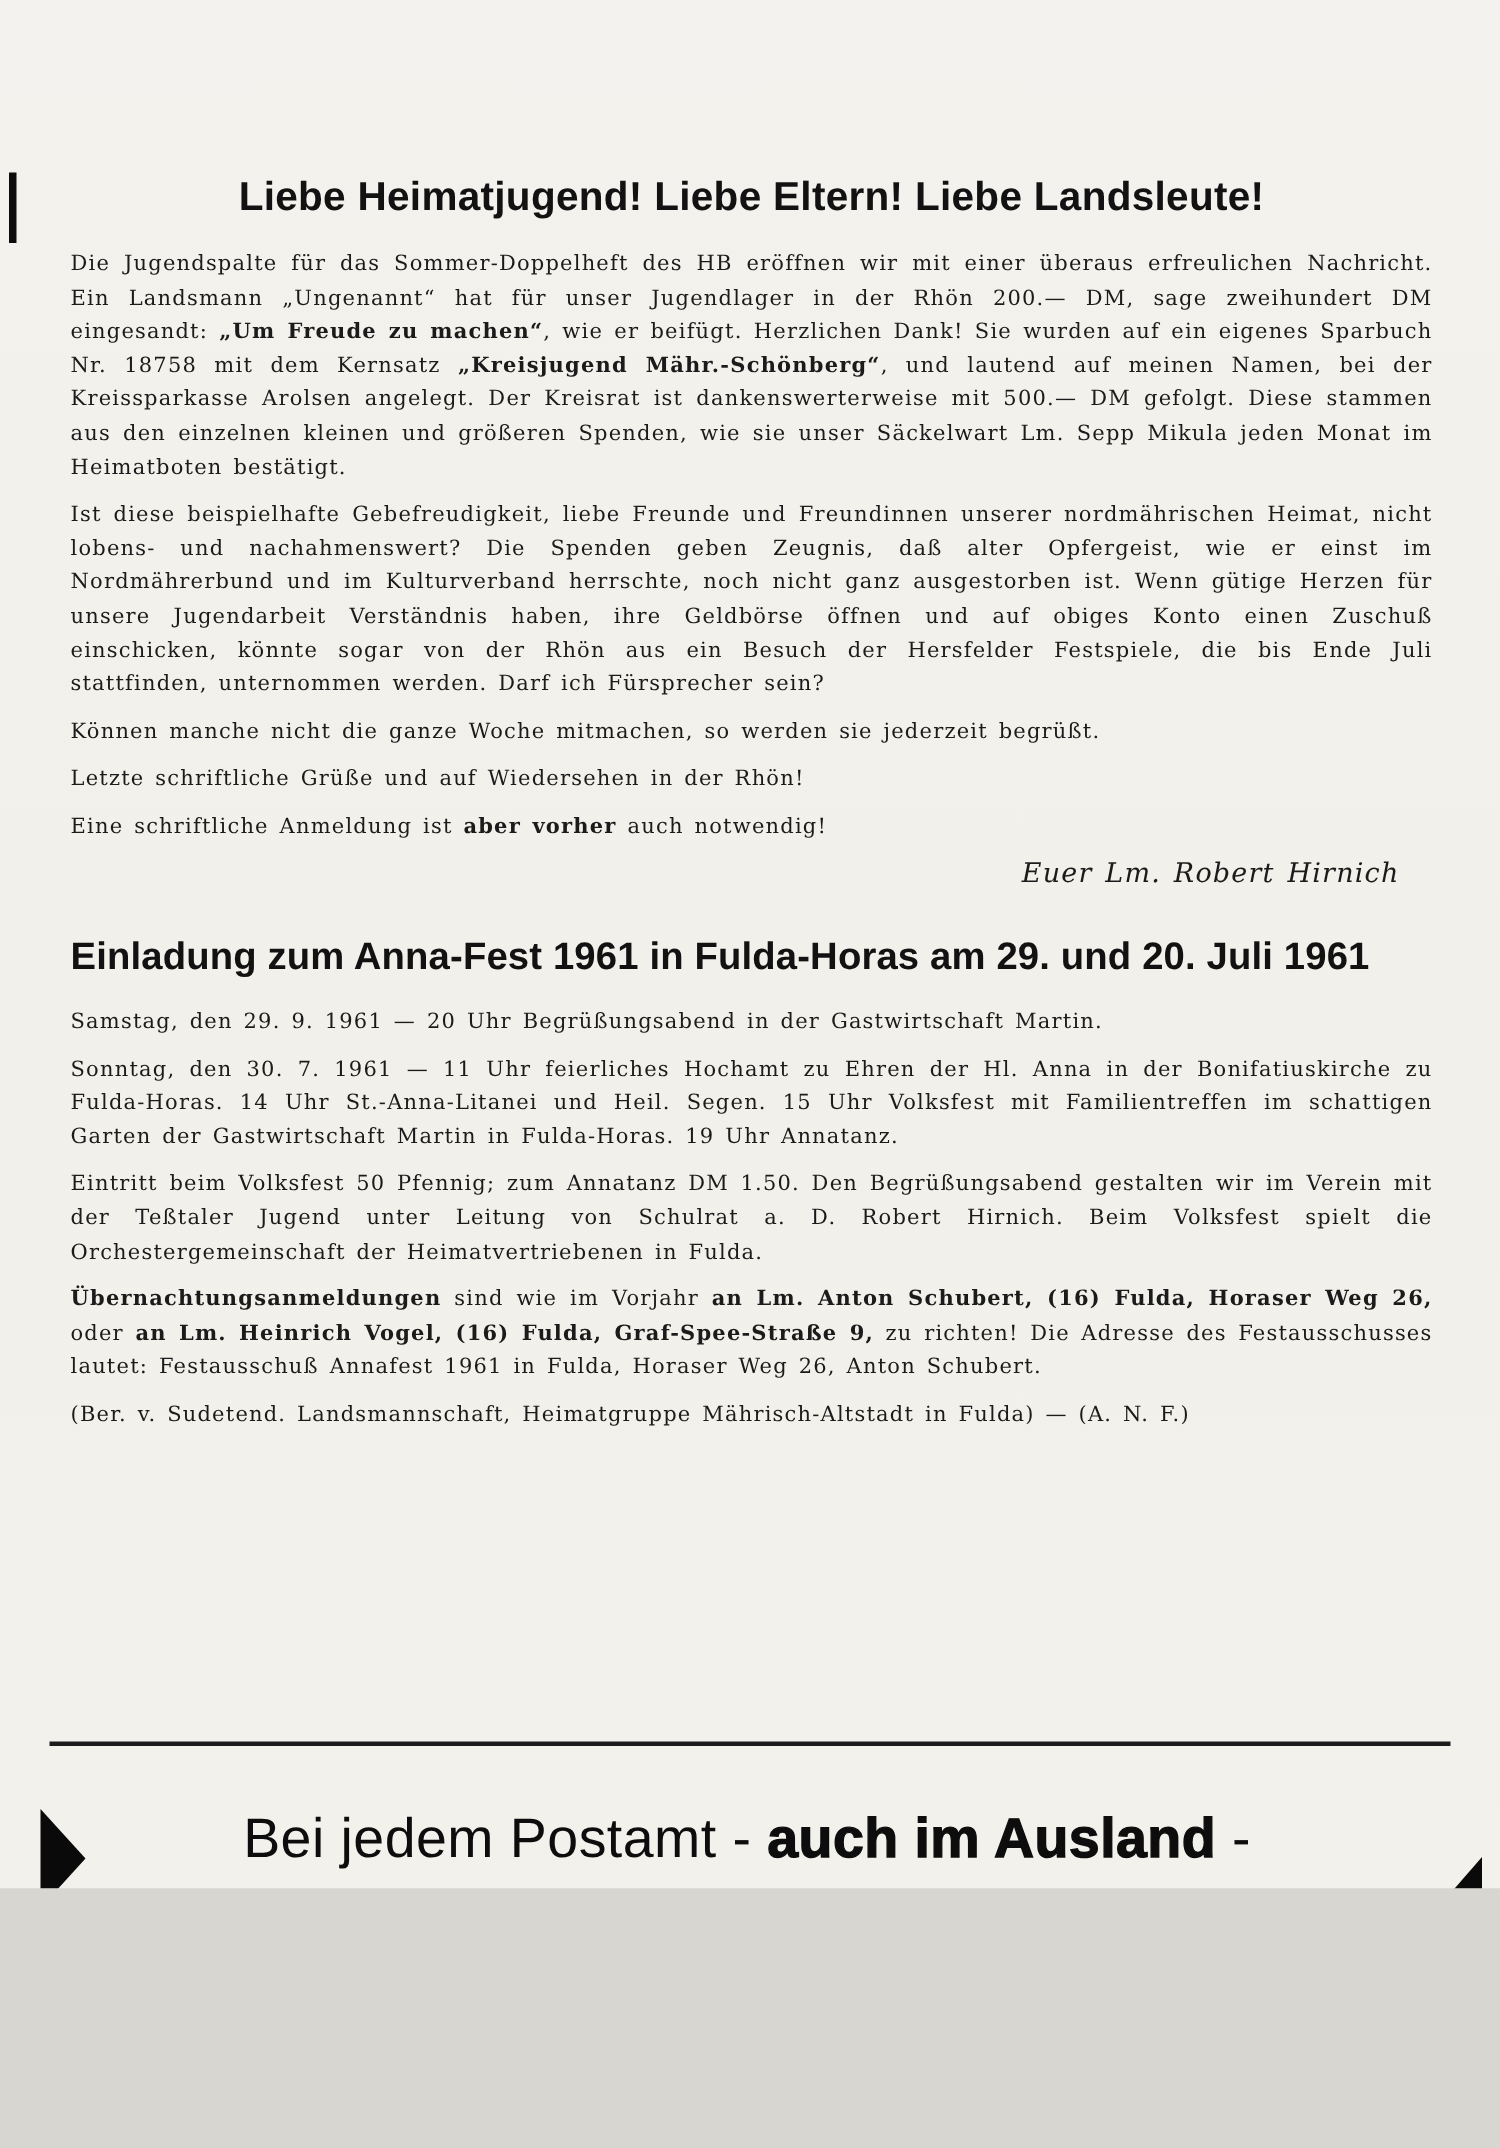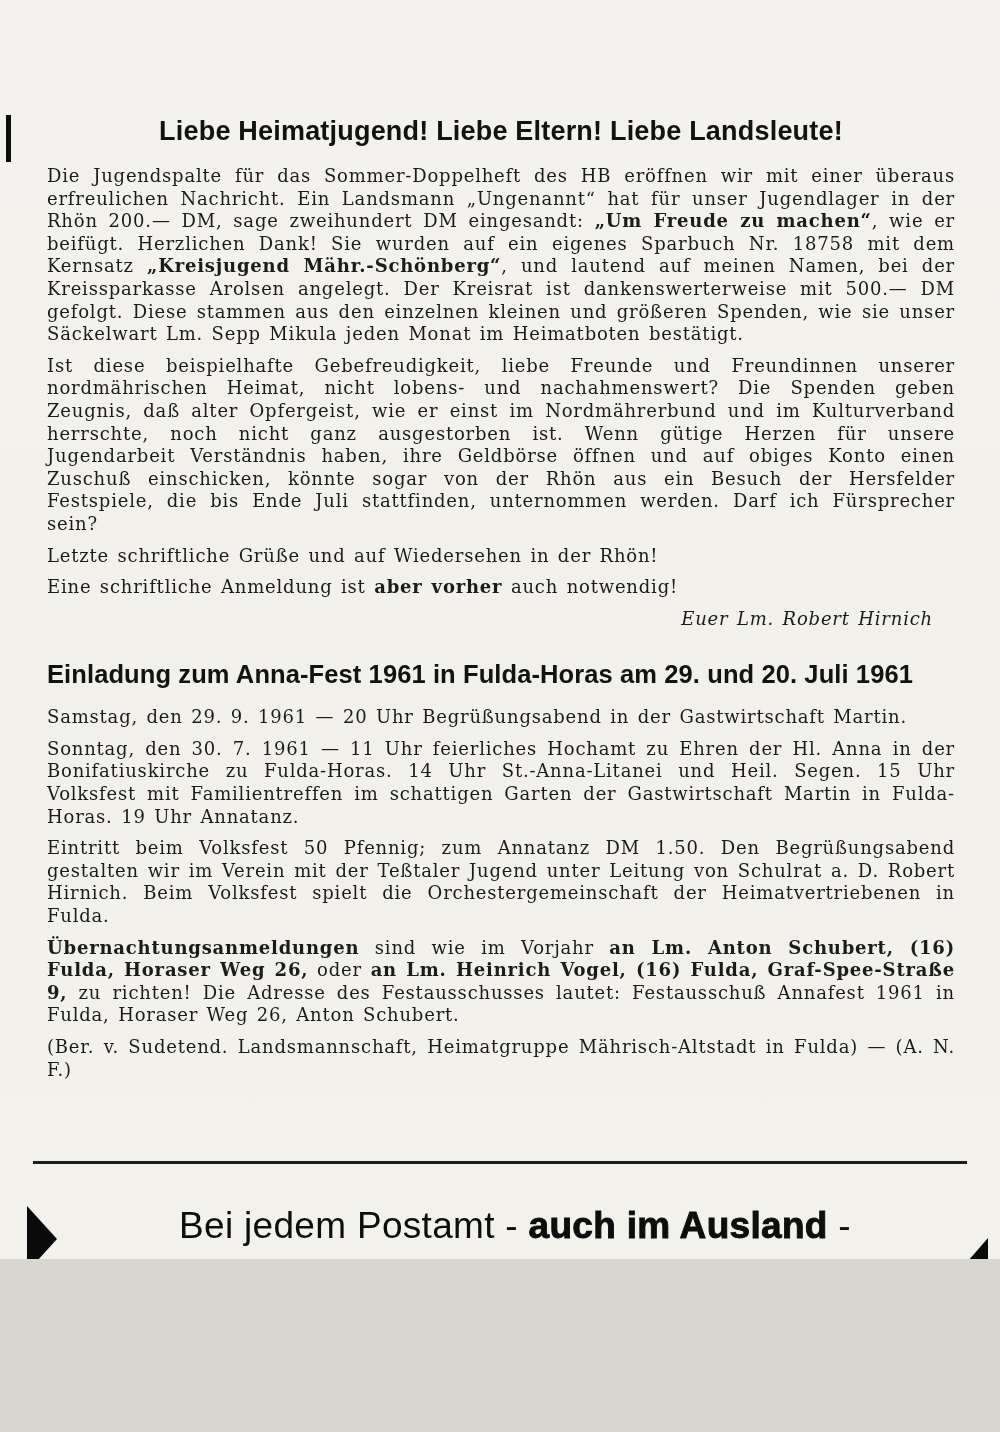--- a/index.html
+++ b/index.html
@@ -24,39 +24,39 @@
     font-family:"Liberation Sans","DejaVu Sans",sans-serif;
     font-size:27px; font-weight:700; letter-spacing:0.2px;
     text-align:center; margin:0 0 18px 0; color:#121212;
   }
   .title2 {
     font-family:"Liberation Sans","DejaVu Sans",sans-serif;
     font-size:25.5px; font-weight:700; letter-spacing:0.1px;
     text-align:left; margin:30px 0 17px 0; color:#121212;
   }
   .body-p {
-    font-size:18px; line-height:22.6px;
+    font-size:14px; line-height:22.6px;
     text-align:justify;
     letter-spacing:0.8px; word-spacing:2px;
     margin:0 0 9px 0;
   }
   .body-p .seg-bold { font-weight:bold; }
   .signature {
     font-size:18px; line-height:22.6px;
     text-align:right; padding-right:22px; margin:4px 0 0 0;
     letter-spacing:0.8px; word-spacing:2px;font-style:italic;
   }
   .rule {
     position:absolute; left:33px; width:934px; height:2.5px;
     background:#1c1c1c;
   }
   .rule-top { top:1161px; }
   .rule-bottom { top:1352px; }
   .banner-text {
-    position:absolute; left:95px; top:1197px; width:840px;
+    position:absolute; left:78px; top:1197px; width:840px;
     text-align:center;
     font-family:"Liberation Sans","DejaVu Sans",sans-serif;
     font-size:37px; line-height:57px; color:#0d0d0d;
     letter-spacing:0.3px;
   }
   .banner-text .banner-line { white-space:nowrap; }
   .banner-text .seg-bold {
     font-weight:700;
     -webkit-text-stroke:0.9px currentColor;
   }
@@ -86,20 +86,21 @@
 <div class="page">
 
   <div class="edge-artifact"></div>
 
   <div class="content">
 
     <section>
       <h1 class="title1">Liebe Heimatjugend! Liebe Eltern! Liebe Landsleute!</h1>
       <p class="body-p"><span>Die Jugendspalte für das Sommer-Doppelheft des HB eröffnen wir mit einer überaus erfreulichen Nachricht. Ein Landsmann „Ungenannt“ hat für unser Jugendlager in der Rhön 200.— DM, sage zweihundert DM eingesandt: </span><span class="seg-bold">„Um Freude zu machen“</span><span>, wie er beifügt. Herzlichen Dank! Sie wurden auf ein eigenes Sparbuch Nr. 18758 mit dem Kernsatz </span><span class="seg-bold">„Kreisjugend Mähr.-Schönberg“</span><span>, und lautend auf meinen Namen, bei der Kreissparkasse Arolsen angelegt. Der Kreisrat ist dankenswerterweise mit 500.— DM gefolgt. Diese stammen aus den einzelnen kleinen und größeren Spenden, wie sie unser Säckelwart Lm. Sepp Mikula jeden Monat im Heimatboten bestätigt.</span></p>
       <p class="body-p"><span>Ist diese beispielhafte Gebefreudigkeit, liebe Freunde und Freundinnen unserer nordmährischen Heimat, nicht lobens- und nachahmenswert? Die Spenden geben Zeugnis, daß alter Opfergeist, wie er einst im Nordmährerbund und im Kulturverband herrschte, noch nicht ganz ausgestorben ist. Wenn gütige Herzen für unsere Jugendarbeit Verständnis haben, ihre Geldbörse öffnen und auf obiges Konto einen Zuschuß einschicken, könnte sogar von der Rhön aus ein Besuch der Hersfelder Festspiele, die bis Ende Juli stattfinden, unternommen werden. Darf ich Fürsprecher sein?</span></p>
+      <p class="body-p"><span>Können manche nicht die ganze Woche mitmachen, so werden sie jederzeit begrüßt.</span></p>
       <p class="body-p"><span>Letzte schriftliche Grüße und auf Wiedersehen in der Rhön!</span></p>
       <p class="body-p"><span>Eine schriftliche Anmeldung ist </span><span class="seg-bold">aber vorher</span><span> auch notwendig!</span></p>
       <p class="signature">Euer Lm. Robert Hirnich</p>
     </section>
 
     <section>
       <h2 class="title2">Einladung zum Anna-Fest 1961 in Fulda-Horas am 29. und 20. Juli 1961</h2>
       <p class="body-p"><span>Samstag, den 29. 9. 1961 — 20 Uhr Begrüßungsabend in der Gastwirtschaft Martin.</span></p>
       <p class="body-p"><span>Sonntag, den 30. 7. 1961 — 11 Uhr feierliches Hochamt zu Ehren der Hl. Anna in der Bonifatiuskirche zu Fulda-Horas. 14 Uhr St.-Anna-Litanei und Heil. Segen. 15 Uhr Volksfest mit Familientreffen im schattigen Garten der Gastwirtschaft Martin in Fulda-Horas. 19 Uhr Annatanz.</span></p>
       <p class="body-p"><span>Eintritt beim Volksfest 50 Pfennig; zum Annatanz DM 1.50. Den Begrüßungsabend gestalten wir im Verein mit der Teßtaler Jugend unter Leitung von Schulrat a. D. Robert Hirnich. Beim Volksfest spielt die Orchestergemeinschaft der Heimatvertriebenen in Fulda.</span></p>

